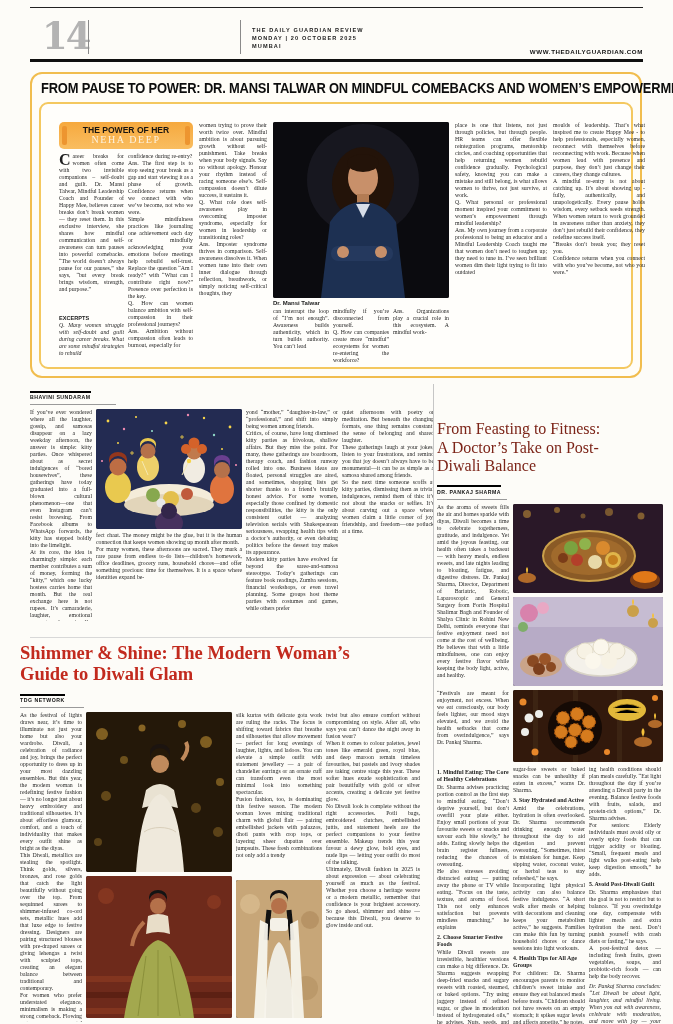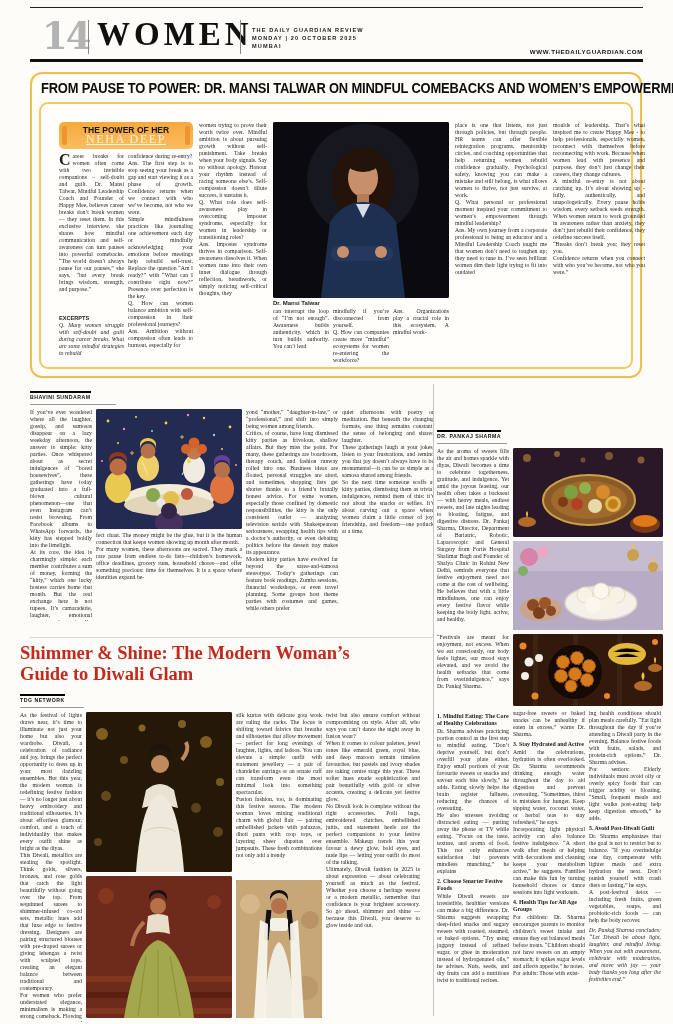--- a/index.html
+++ b/index.html
@@ -38,39 +38,38 @@
             transform:scaleX(.86);transform-origin:0 50%;white-space:nowrap;}
   .lead-inner{position:absolute;left:7px;right:7px;top:28px;bottom:7px;border:2px solid #f4c85f;
             border-radius:9px;padding:18px;display:flex;gap:6px;background:#fffefb;}
   .kicker{height:25px;background:linear-gradient(180deg,#f6a93e,#f9bd60);border-radius:5px;
           position:relative;text-align:center;padding-top:2px;margin-bottom:4px;}
   .kicker::before,.kicker::after{content:"";position:absolute;top:4px;bottom:4px;width:5px;
           background:#ed9530;border-radius:2px;}
   .kicker::before{left:3px}.kicker::after{right:3px}
   .kicker-title{font-family:"Liberation Sans",sans-serif;font-weight:bold;font-size:9.5px;
           color:#181410;transform:scaleX(.9);transform-origin:center;white-space:nowrap;}
-  .kicker-author{font-size:12px;color:#fdf3e0;letter-spacing:1.6px;line-height:9px;text-decoration:underline;}
+  .kicker-author{font-size:10px;color:#fdf3e0;letter-spacing:1.6px;line-height:9px;}
   .excerpts{font-family:"Liberation Sans",sans-serif;font-weight:bold;font-size:5.6px;margin:2px 0 1px;}
   .caption{font-family:"Liberation Sans",sans-serif;font-weight:bold;font-size:6px;margin:2px 0;}
   
   .sec-head-kitty{font-weight:bold;font-size:22px;color:#8c1b10;letter-spacing:.3px;line-height:24px;}
   .sec-head-shimmer{font-weight:bold;font-size:18.5px;color:#c22a1e;line-height:21px;white-space:pre-line;}
   .sec-head-feast{font-size:16px;color:#7c2418;line-height:18.5px;white-space:pre-line;}
   .vdivider{left:433px;top:384px;width:.5px;height:632px;background:#c6c6c6;}
   .hdivider{left:30px;top:637px;width:404px;height:.5px;background:#d8d8d8;}
 </style>
 </head>
 <body>
 
 <div class="page">
 
   <div class="abs hair-top"></div>
   <div class="abs pagenum">14</div>
   <div class="abs vrule" style="left:88px;top:20px;height:34px;"></div>
-  <div class="abs masthead">WOMEN</div>
   <div class="abs vrule" style="left:240px;top:20px;height:34px;"></div>
   <div class="abs pubinfo">
     <div>THE DAILY GUARDIAN REVIEW</div>
     <div>MONDAY | 20 OCTOBER 2025</div>
     <div>MUMBAI</div>
   </div>
   <div class="abs website">WWW.THEDAILYGUARDIAN.COM</div>
   <div class="abs rule-thick"></div>
 
   <div class="abs lead-box">
@@ -291,20 +290,23 @@
       </div>
       <div class="col" style="width:94px;flex:none;height:310px;">twist but also ensure comfort without compromising on style. After all, who says you can’t dance the night away in fusion wear?
 When it comes to colour palettes, jewel tones like emerald green, royal blue, and deep maroon remain timeless favourites, but pastels and ivory shades are taking centre stage this year. These softer hues exude sophistication and pair beautifully with gold or silver accents, creating a delicate yet festive glow.
 No Diwali look is complete without the right accessories. Potli bags, embroidered clutches, embellished juttis, and statement heels are the perfect companions to your festive ensemble. Makeup trends this year favour a dewy glow, bold eyes, and nude lips — letting your outfit do most of the talking.
 Ultimately, Diwali fashion in 2025 is about expression — about celebrating yourself as much as the festival. Whether you choose a heritage weave or a modern metallic, remember that confidence is your brightest accessory. So go ahead, shimmer and shine — because this Diwali, you deserve to glow inside and out.</div>
     </div>
   </div>
 
   <div class="abs vdivider"></div>
   <div class="abs" style="left:437px;top:420px;width:226px;">
+    <div class="sec-head-feast">From Feasting to Fitness:
+A Doctor’s Take on Post-
+Diwali Balance</div>
     <div class="byline-wrap" style="width:70px;margin-top:4px;">
       <span class="byline">DR. PANKAJ SHARMA</span>
     </div>
     <div style="display:flex;gap:4px;">
       <div class="col" style="width:72px;flex:none;height:182px;">As the aroma of sweets fills the air and homes sparkle with diyas, Diwali becomes a time to celebrate togetherness, gratitude, and indulgence. Yet amid the joyous feasting, our health often takes a backseat — with heavy meals, endless sweets, and late nights leading to bloating, fatigue, and digestive distress. Dr. Pankaj Sharma, Director, Department of Bariatric, Robotic, Laparoscopic and General Surgery from Fortis Hospital Shalimar Bagh and Founder of Shalya Clinic in Rohini New Delhi, reminds everyone that festive enjoyment need not come at the cost of wellbeing. He believes that with a little mindfulness, one can enjoy every festive flavor while keeping the body light, active, and healthy.</div>
       <div style="width:150px;flex:none;">
         <div class="photo" style="height:89px;margin-bottom:4px;">
           <svg viewBox="0 0 150 89" preserveAspectRatio="none">
             <rect width="150" height="89" fill="#2a1828"></rect>
             <g fill="#d9a43a">

